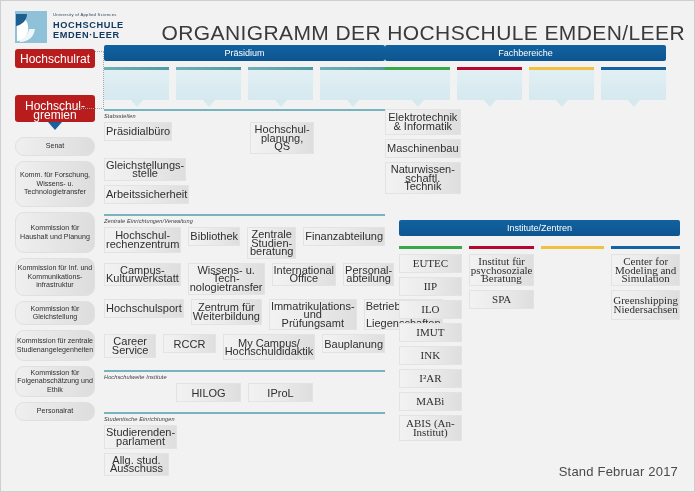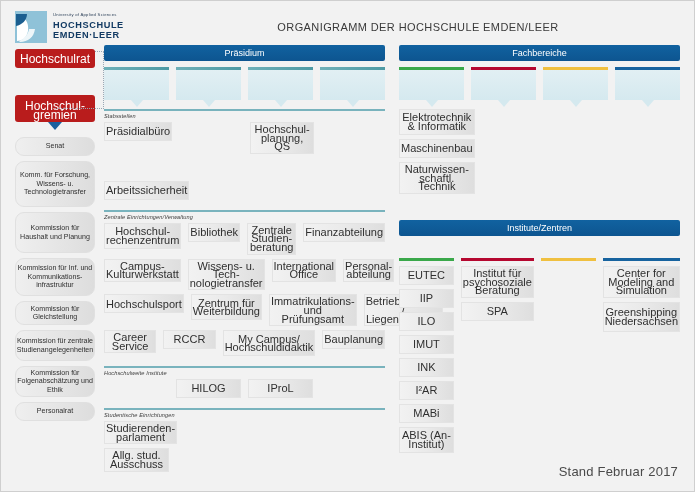--- a/index.html
+++ b/index.html
@@ -38,22 +38,22 @@
   .logo-name{
     position:absolute;left:38px;top:13px;
     font-size:9.2px;line-height:10.4px;font-weight:700;
     letter-spacing:.6px;color:#123a63;
     white-space:nowrap;
   }
   .logo-name span{display:block;}
 
   .title{
     position:absolute;left:150px;top:20px;width:534px;
-    text-align:center;
-    font-size:11px;letter-spacing:.4px;
+    text-align:right;
+    font-size:21px;letter-spacing:.4px;
     color:#3a3a3a;font-weight:400;
     white-space:nowrap;
   }
 
   .stand{
     position:absolute;right:16px;bottom:12px;
     font-size:13px;color:#4a4a4a;letter-spacing:.2px;
   }
 
   
@@ -243,20 +243,23 @@
               </div>
               <div class="col">
                 <div class="subbox">Hochschul-planung, QS</div>
               </div>
               <div class="col">
                 <div class="subbox spacer"></div>
               </div>
             </div>
             <div class="cols">
               <div class="col">
+                <div class="subbox">Gleichstellungs-stelle</div>
+              </div>
+              <div class="col">
                 <div class="subbox spacer"></div>
               </div>
               <div class="col">
                 <div class="subbox spacer"></div>
               </div>
               <div class="col">
                 <div class="subbox spacer"></div>
               </div>
             </div>
             <div class="cols">
@@ -387,21 +390,21 @@
               </div>
               <div class="col">
                 <div class="subbox spacer"></div>
               </div>
             </div>
           </div>
         </div>
       </div>
   </div>
 
-  <div class="panel" style="left:398px;top:44px;width:281px;">
+  <div class="panel" style="left:384px;top:44px;width:281px;">
     <div class="panel-head">Fachbereiche</div>
     <div class="cols" id="fb-cols" style="margin-top:6px;">
         <div class="col">
           <div class="topbox">
             <span class="bar" style="background:#3aa84a"></span>
             <span></span>
             <span class="notch"></span>
           </div>
         </div>
         <div class="col">
@@ -433,21 +436,21 @@
           <div class="subbox h2">Naturwissen-schaftl. Technik</div>
         </div>
         <div class="col"></div>
         <div class="col"></div>
         <div class="col"></div>
       </div>
   </div>
 
   <div class="panel" style="left:398px;top:219px;width:281px;">
     <div class="panel-head">Institute/Zentren</div>
-    <div class="cols" id="inst-cols" style="margin-top:22px;">
+    <div class="cols" id="inst-cols" style="margin-top:10px;font-family:Liberation Serif, serif;">
         <div class="col">
           <div style="height: 3px; margin-bottom: 5px; background: rgb(58, 168, 74);"></div>
           <div class="subbox">EUTEC</div>
           <div class="subbox">IIP</div>
           <div class="subbox">ILO</div>
           <div class="subbox">IMUT</div>
           <div class="subbox">INK</div>
           <div class="subbox">I²AR</div>
           <div class="subbox">MABi</div>
           <div class="subbox h2">ABIS (An-Institut)</div>

